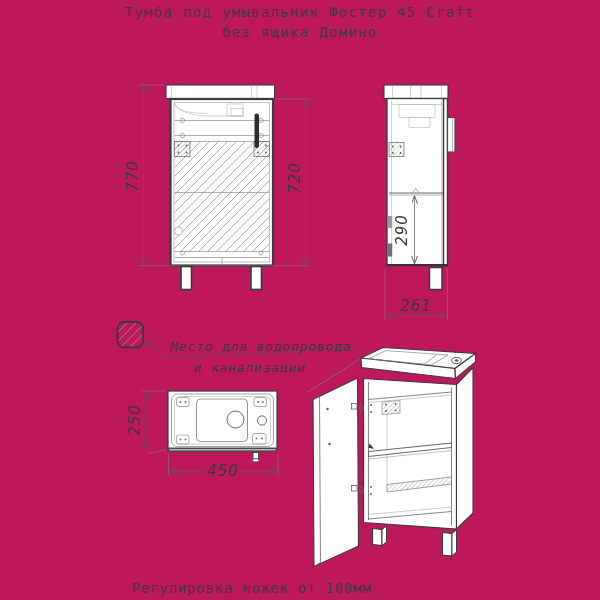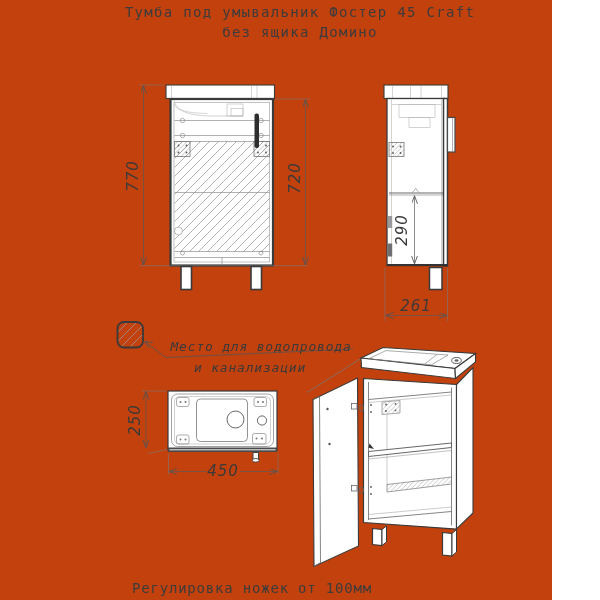--- a/index.html
+++ b/index.html
@@ -1,16 +1,16 @@
 <!DOCTYPE html>
 <html><head>
 <meta charset="utf-8">
 <style>
   html,body{margin:0;padding:0;background:#ffffff;}
-  #stage{position:relative;width:552px;height:600px;background:#c2410c;overflow:hidden;
+  #stage{position:relative;width:600px;height:600px;background:#be185d;overflow:hidden;
          font-family:"DejaVu Sans Mono", monospace;}
   svg{display:block}
   .t-title{font-family:"DejaVu Sans Mono",monospace;font-size:14px;letter-spacing:1.3px;fill:#3c3c3c;}
   .t-title2{font-family:"DejaVu Sans Mono",monospace;font-size:14px;letter-spacing:1.3px;fill:#3c3c3c;}
   .t-dim{font-family:"DejaVu Sans",sans-serif;font-style:italic;font-size:15px;letter-spacing:1px;fill:#3a3a3a;}
   .t-note{font-family:"DejaVu Sans Mono",monospace;font-style:italic;font-size:13px;letter-spacing:0.8px;fill:#3a3a3a;}
   .t-footer{font-family:"DejaVu Sans Mono",monospace;font-size:14px;letter-spacing:0.8px;fill:#3c3c3c;}
   .ln{stroke:#3a3a3a;fill:#ffffff;}
   .ln-thin{stroke:#8f8f8f;fill:none;stroke-width:0.7;}
   .ln-lite{stroke:#b5b5b5;fill:none;stroke-width:0.6;}

